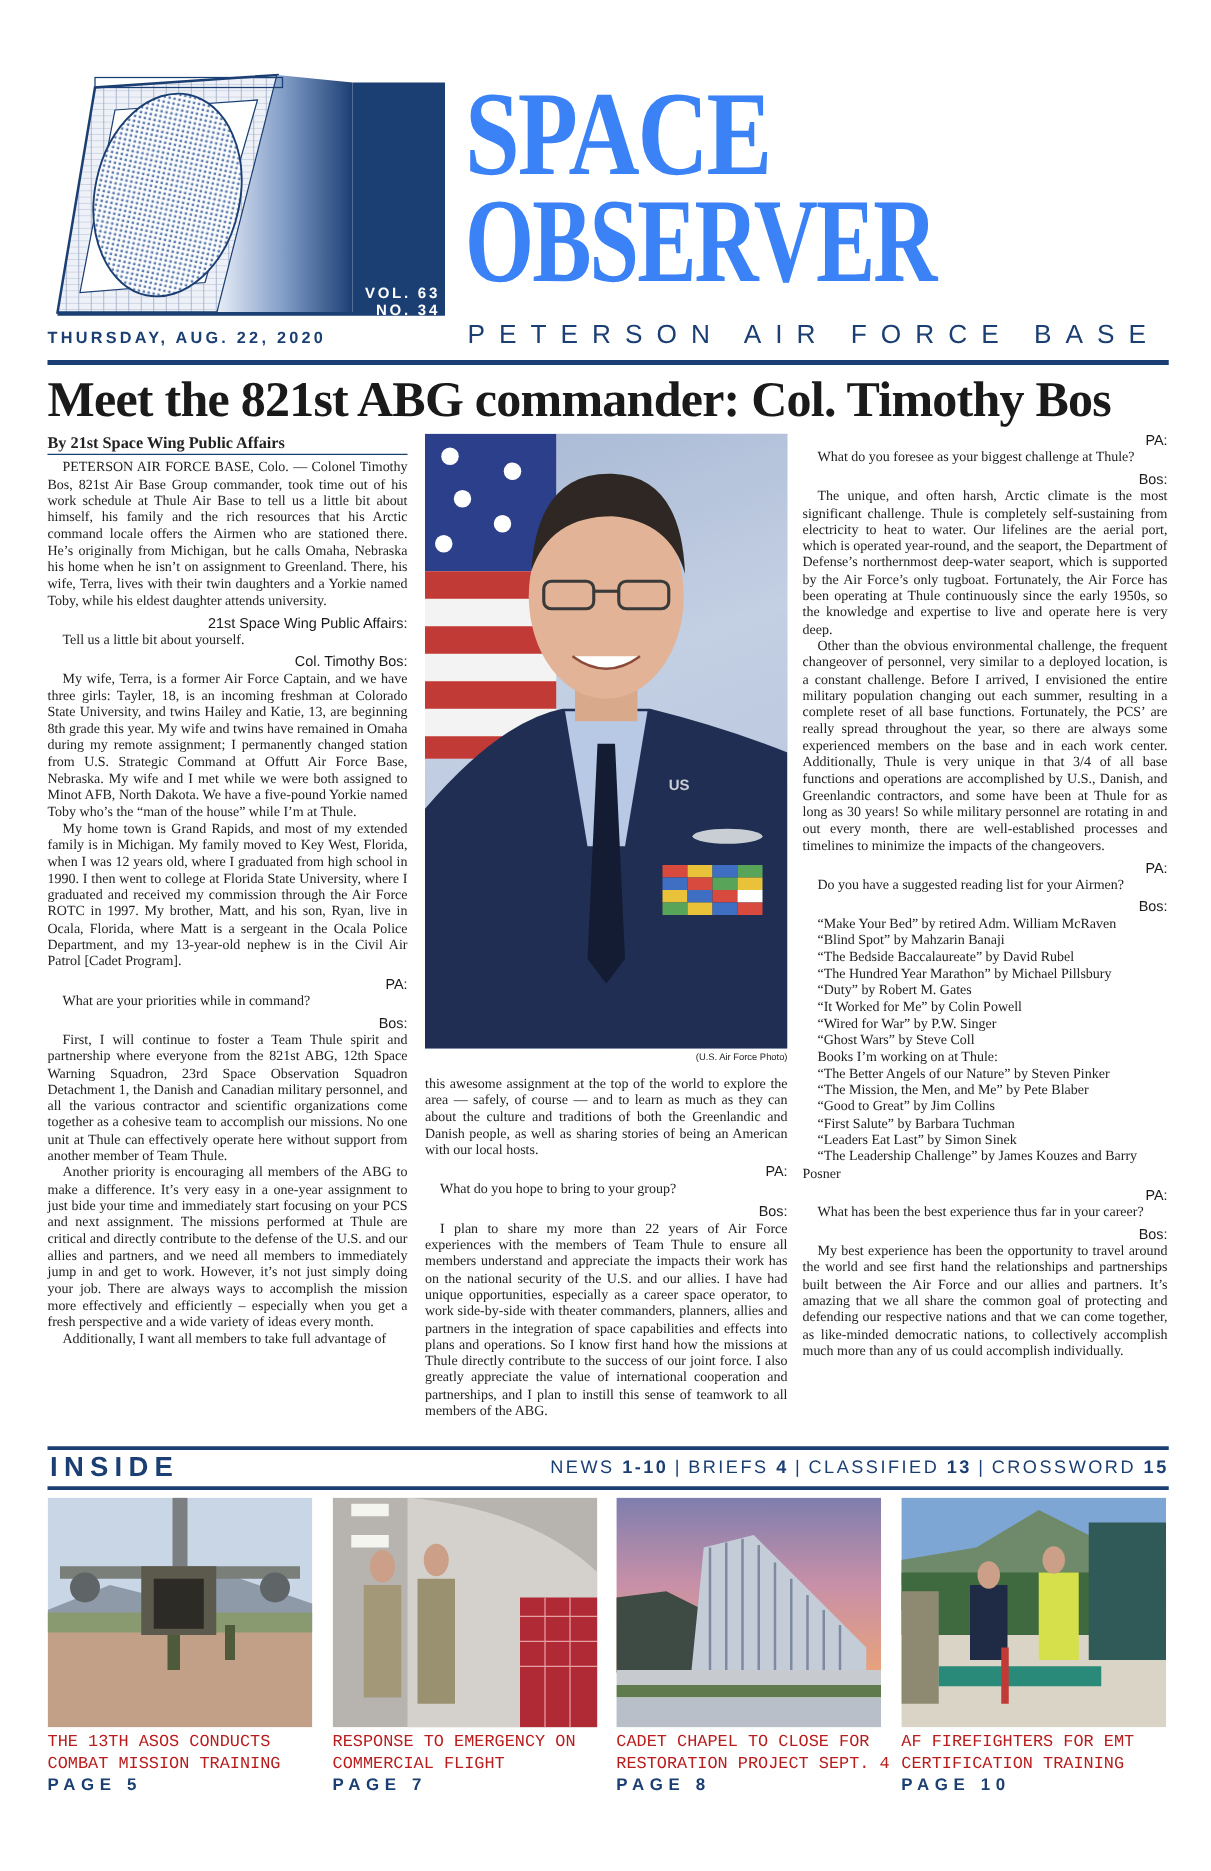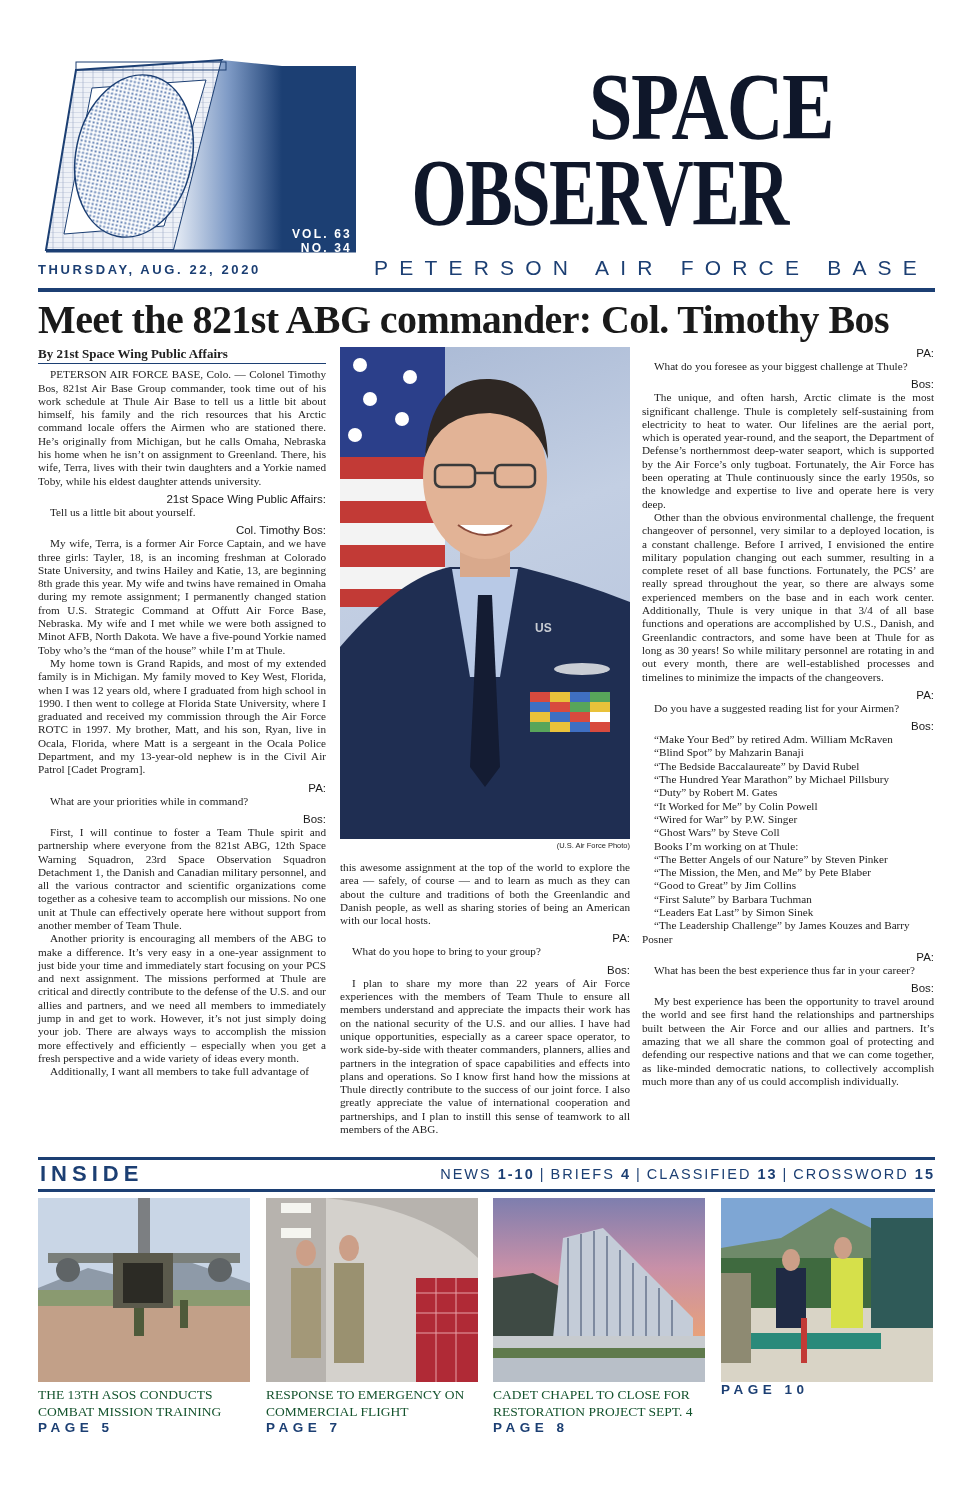--- a/index.html
+++ b/index.html
@@ -7,22 +7,22 @@
   body { position: relative; font-family: "Liberation Serif", serif; color: #1a1a1a; }
 
   
   .logo { position: absolute; left: 38px; top: 58px; width: 318px; height: 204px; }
   .logo svg { width: 100%; height: 100%; display: block; }
   .vol { position: absolute; left: 270px; top: 211px; width: 82px; text-align: right;
          font-family: "Liberation Sans", sans-serif; font-weight: bold; color: #ffffff;
          font-size: 12px; letter-spacing: 2.2px; line-height: 14px; margin-top: 16px; }
   .date { position: absolute; left: 38px; top: 262px; font-family: "Liberation Sans", sans-serif;
           font-weight: bold; color: #1c3f73; font-size: 13px; letter-spacing: 2.6px; }
-  .title { position: absolute; left: 372px; top: 64px; width: 562px; color: #0f172a;
-           font-family: "Liberation Serif", serif; font-weight: bold; text-align: right; }
+  .title { position: absolute; left: 372px; top: 64px; width: 562px; color: #3b82f6;
+           font-family: "Liberation Serif", serif; font-weight: bold; text-align: left; }
   .title .l1 { display: block; font-size: 96px; line-height: 86px; letter-spacing: -2px;
                transform: scaleX(0.82); transform-origin: left top; white-space: nowrap; }
   .title .l2 { display: block; font-size: 96px; line-height: 86px; letter-spacing: -2px;
                transform: scaleX(0.74); transform-origin: left top; white-space: nowrap; }
   .subtitle { position: absolute; left: 374px; top: 256px; width: 560px; color: #1c3f73;
               font-family: "Liberation Sans", sans-serif; font-size: 21px; letter-spacing: 11.2px;
               white-space: nowrap; }
   .rule-top { position: absolute; left: 38px; top: 288px; width: 897px; height: 4px; background: #1c3f73; }
 
   
@@ -57,22 +57,22 @@
   .inside-label { position: absolute; left: 40px; top: 1161px; font-family: "Liberation Sans", sans-serif;
                   font-weight: bold; font-size: 22px; letter-spacing: 5px; color: #1c3f73; }
   .inside-index { position: absolute; right: 34px; top: 1166px; font-family: "Liberation Sans", sans-serif;
                   font-size: 14.5px; letter-spacing: 2px; color: #1c3f73; white-space: nowrap; }
   .inside-index b { font-weight: bold; }
   .inside-index .sep { margin: 0 5px; }
 
   
   .teaser { position: absolute; top: 1198px; width: 212px; }
   .teaser .thumb { width: 212px; height: 184px; overflow: hidden; position: relative; }
-  .teaser .cap { margin-top: 4px; font-family: Liberation Serif, serif; font-size: 13.5px;
-                 line-height: 17px; color: #14532d; white-space: nowrap; }
+  .teaser .cap { margin-top: 4px; font-family: Liberation Mono, monospace; font-size: 13.5px;
+                 line-height: 17px; color: #b91c1c; white-space: nowrap; }
   .teaser .pg { font-family: "Liberation Sans", sans-serif; font-weight: bold; font-size: 13.5px;
                 line-height: 16px; color: #1c3f73; letter-spacing: 4.5px; }
   .t1 { left: 38px; } .t2 { left: 266px; } .t3 { left: 493px; } .t4 { left: 721px; }
 </style>
 </head>
 <body>
 
 <div class="logo">
   <svg viewBox="0 0 318 204" preserveAspectRatio="none">
     <defs>
@@ -338,14 +338,18 @@
       <rect x="150" y="20" width="62" height="110" fill="#2f5a58"></rect>
       <rect x="55" y="70" width="30" height="60" fill="#1f2a44"></rect>
         <ellipse cx="70" cy="62" rx="9" ry="11" fill="#cc9f88"></ellipse>
       <rect x="110" y="60" width="32" height="70" fill="#d6e04a"></rect>
         <ellipse cx="122" cy="50" rx="9" ry="11" fill="#cc9f88"></ellipse>
       <rect x="0" y="75" width="30" height="90" fill="#8e8a72"></rect>
       <rect x="30" y="135" width="130" height="16" fill="#2a8a7a"></rect>
       <rect x="80" y="120" width="6" height="45" fill="#c23a36"></rect>
     </svg>
   </div>
+  <div class="cap">
+    <div>AF FIREFIGHTERS FOR EMT</div>
+    <div>CERTIFICATION TRAINING</div>
+  </div>
   <div class="pg">PAGE 10</div>
 </div>
 
 </body></html>

